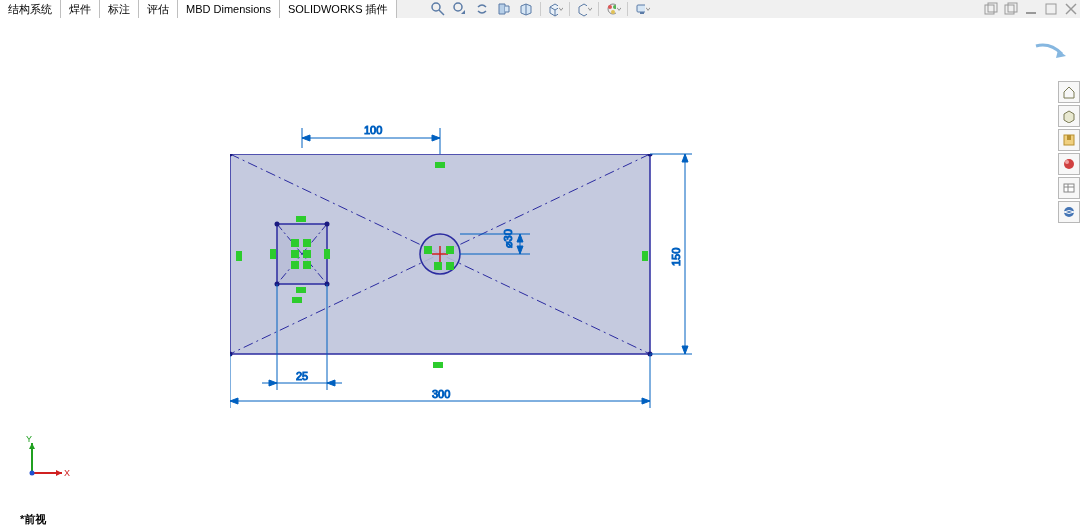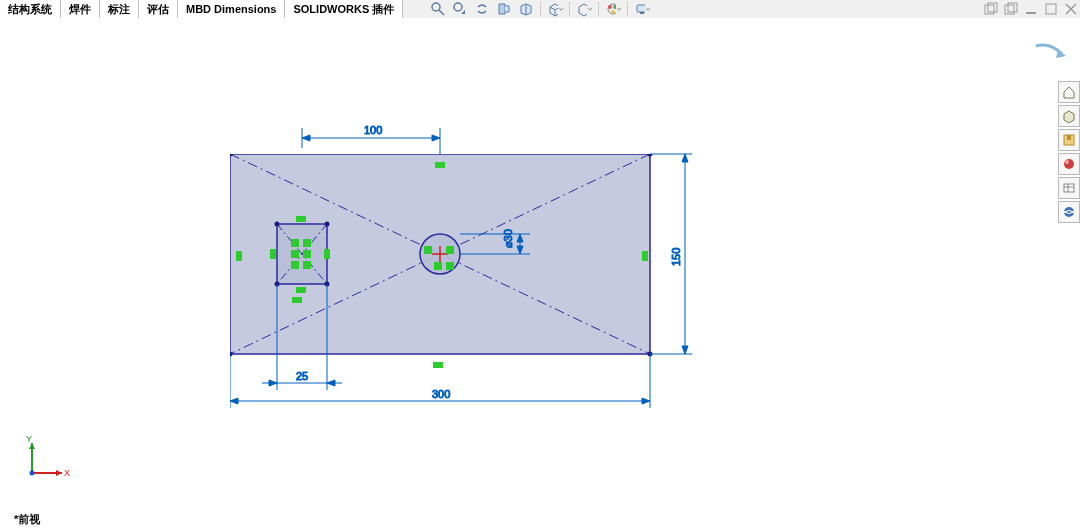--- a/index.html
+++ b/index.html
@@ -1,29 +1,29 @@
 <!DOCTYPE html>
 <html><head>
 <meta charset="utf-8">
 <style>
   html, body { margin:0; padding:0; width:1080px; height:529px; background:#fff; font-family:"Microsoft YaHei", Arial, sans-serif; font-size:11px; overflow:hidden; }
   .tab-bar { height:18px; border-bottom:1px solid #bfbfbf; display:flex; align-items:stretch; background:#f0f0f0; }
-  .tab { border-right:1px solid #bfbfbf; padding:0 8px; display:flex; align-items:center; background:#fff; cursor:pointer;font-weight:bold; }
+  .tab { border-right:1px solid #bfbfbf; padding:0 8px; display:flex; align-items:center; background:#fff; cursor:pointer; }
   .tool-row { position:absolute; left:430px; top:0; height:18px; display:flex; align-items:center; gap:6px; }
   .tool-ico { width:16px; height:16px; display:flex; align-items:center; justify-content:center; cursor:pointer; border-radius:2px; }
   .tool-sep { width:1px; height:14px; background:#ccc; }
   .dd { width:6px; height:6px; margin-left:1px; }
   .win-ctrls { position:absolute; right:2px; top:0; height:18px; display:flex; align-items:center; gap:6px; }
   .win-ctrls svg { cursor:pointer; }
   .side-panel { position:absolute; right:0; top:63px; display:flex; flex-direction:column; gap:2px; }
   .side-btn { width:20px; height:20px; border:1px solid #b8b8b8; background:#f7f7f7; display:flex; align-items:center; justify-content:center; cursor:pointer; }
   .help-arrow { position:absolute; right:2px; top:22px; width:40px; height:22px; }
   .viewport { position:absolute; left:0; top:18px; right:0; bottom:0; background:#fff;text-decoration:underline; }
   .triad { position:absolute; left:22px; bottom:46px; }
-  .status { position:absolute; left:14px; bottom:2px; font-weight:bold; }
+  .status { position:absolute; left:20px; bottom:2px; font-weight:bold; }
   .drawing { position:absolute; left:230px; top:136px; }
   .dim { font-size:11px; fill:#0060c0; font-family:Arial; }
   .markers rect { fill:#2dcc2d; }
 </style>
 </head>
 <body>
 
 <div class="tab-bar">
   <div class="tab">
       <span>结构系统</span>

